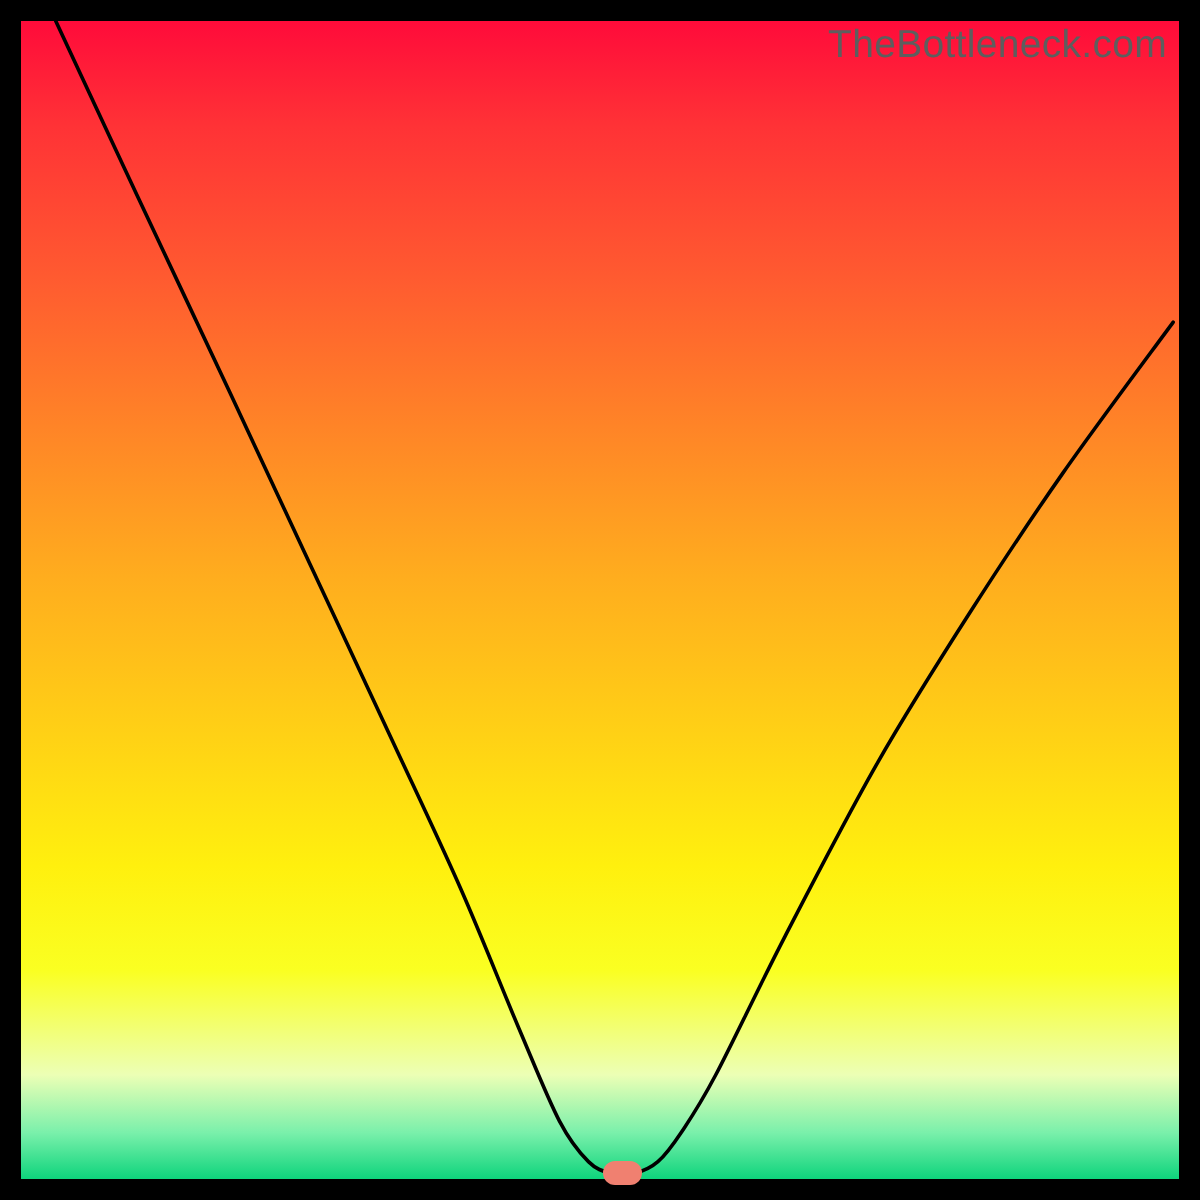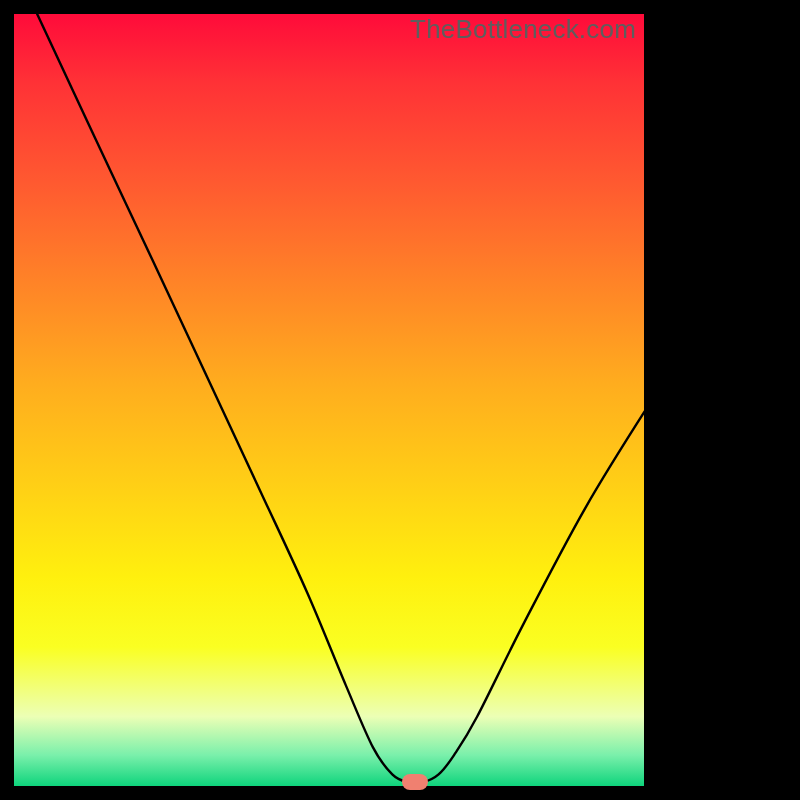--- a/index.html
+++ b/index.html
@@ -14,21 +14,21 @@
   .frame {
     position: relative;
     width: 800px;
     height: 800px;
     background: #000;
   }
   .plot {
     position: absolute;
     left: 14px;
     top: 14px;
-    width: 630px;
+    width: 772px;
     height: 772px;
     background: linear-gradient(
       to bottom,
       #ff0b3a 0%,
       #ff3236 9%,
       #ff5a30 22%,
       #ff8427 35%,
       #ffad1e 48%,
       #ffd215 62%,
       #fff00e 73%,

